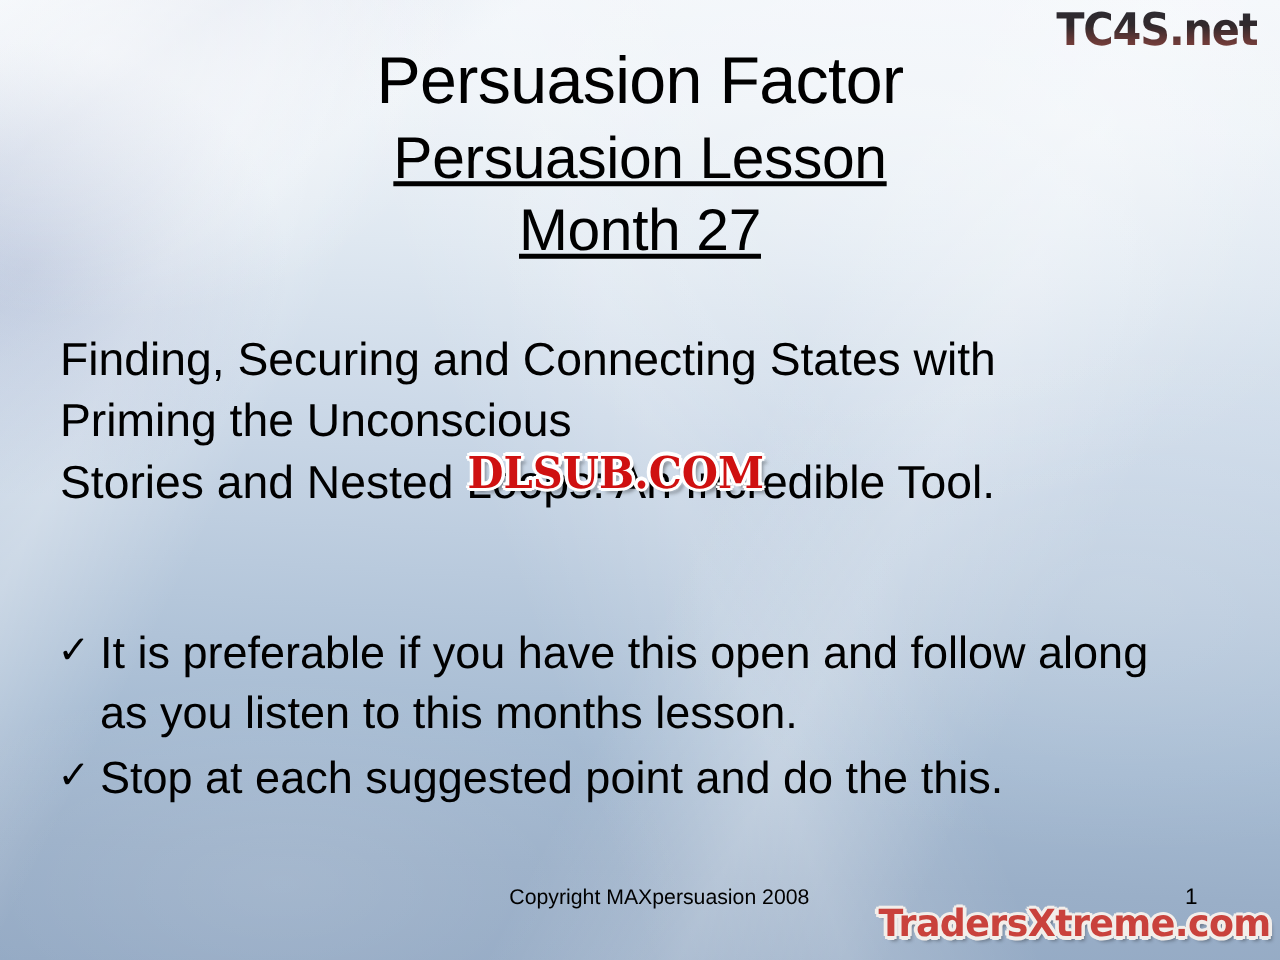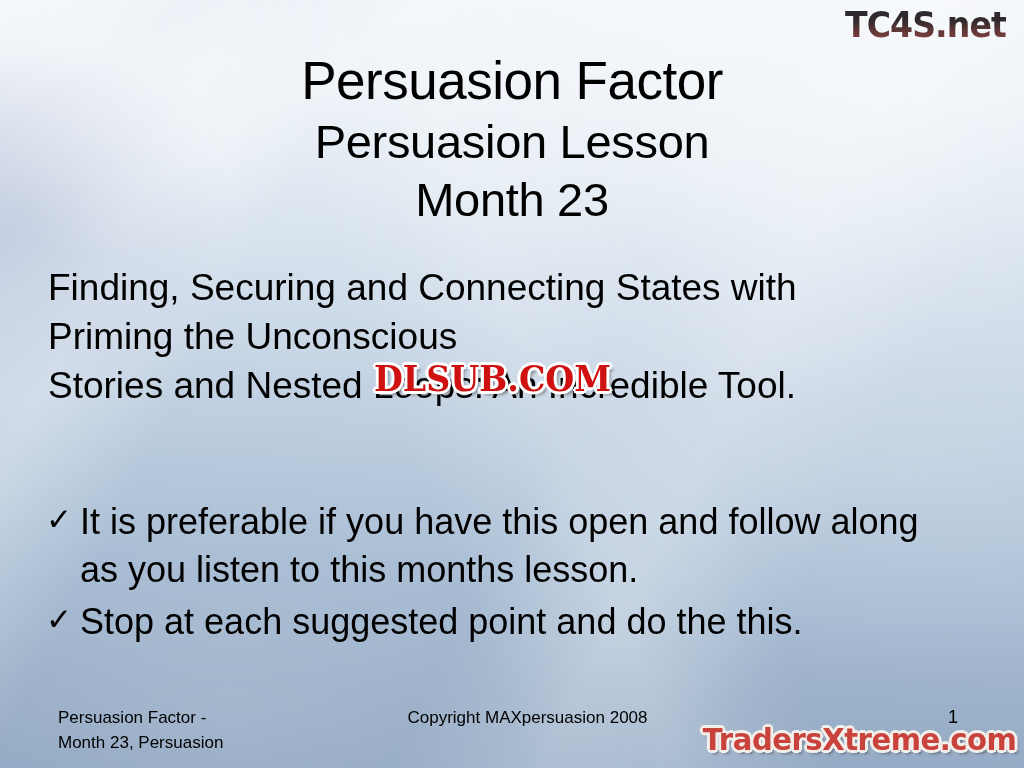--- a/index.html
+++ b/index.html
@@ -62,26 +62,26 @@
 
   
   #title-block {
     left: 0; right: 0; top: 38px;
     text-align: center;
     line-height: 1.0;
   }
   #title-line-1 {
     font-size: 53px;
     letter-spacing: -0.5px;
-    margin-top: 16px;
   }
   #title-line-2, #title-line-3 {
     font-size: 47px;
     letter-spacing: -0.3px;
     margin-top: 11px;
+    text-decoration: underline;
   }
 
   
   #subtitle-block {
     left: 48px; right: 48px; top: 263px;
     text-align: left;
     font-size: 37px;
     line-height: 1.33;
   }
   .sub-line { display: block; }
@@ -175,44 +175,40 @@
   }
 </style>
 </head>
 <body>
 
 <div id="slide">
 
   <div class="layer" id="title-block">
     <div id="title-line-1">Persuasion Factor</div>
     <div id="title-line-2">Persuasion Lesson</div>
-    <div id="title-line-3">Month 23</div>
+    <div id="title-line-3">Month 27</div>
   </div>
 
   <div class="layer" id="subtitle-block">
     <span class="sub-line">Finding, Securing and Connecting States with</span>
     <span class="sub-line">Priming the Unconscious</span>
     <span class="sub-line">Stories and Nested Loops: An Incredible Tool.</span>
   </div>
 
   <div class="layer" id="bullets">
     <div class="bullet-row">
       <span class="bullet-mark">✓</span>
       <span class="bullet-text">It is preferable if you have this open and follow along as you listen to this months lesson.</span>
     </div>
     <div class="bullet-row">
       <span class="bullet-mark">✓</span>
       <span class="bullet-text">Stop at each suggested point and do the this.</span>
     </div>
   </div>
 
-  <div class="layer" id="footer-left">
-    <div>Persuasion Factor -</div>
-    <div>Month 23, Persuasion</div>
-  </div>
 
   <div class="layer" id="footer-center">
     <span class="fc-line">Copyright MAXpersuasion 2008</span>
   </div>
 
   <div class="layer" id="slide-number">1</div>
 
   <div class="layer" id="logo-tc4s">TC4S.net</div>
   <div class="layer" id="logo-dlsub">DLSUB.COM</div>
   <div class="layer" id="logo-tradersxtreme">TradersXtreme.com</div>

